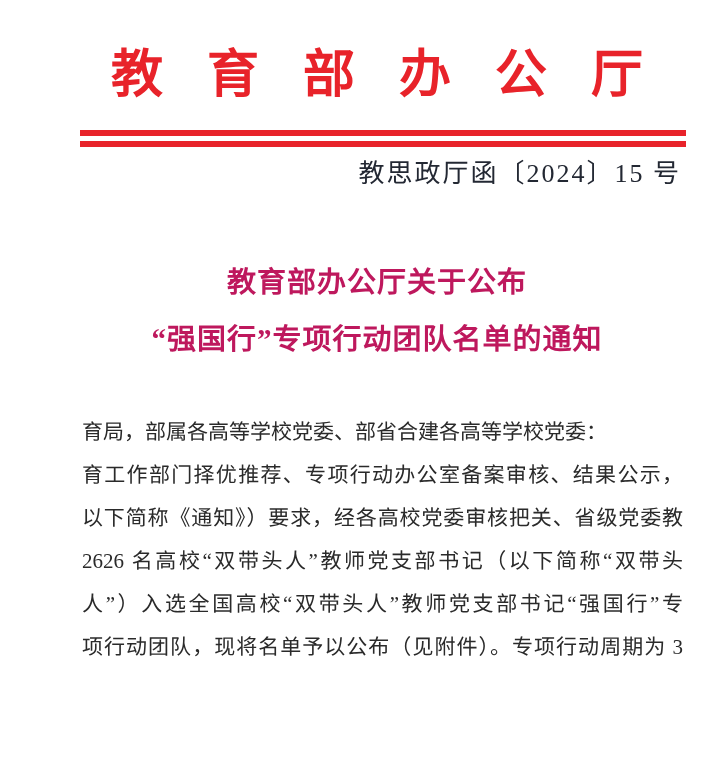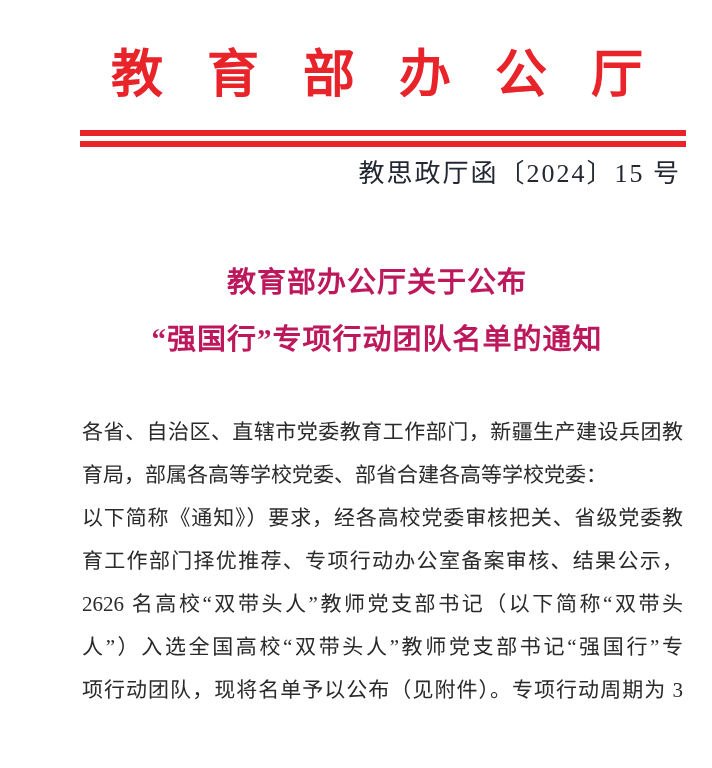--- a/index.html
+++ b/index.html
@@ -102,22 +102,21 @@
   </div>
 
   <div class="doc-number">教思政厅函〔2024〕15 号</div>
 
   <div class="doc-title">
     <div>教育部办公厅关于公布</div>
     <div>“强国行”专项行动团队名单的通知</div>
   </div>
 
   <div class="body-text">
-    <div class="line line--fill">各省、自治区、直辖市党委教育工作部门，新疆生产建设兵团教</div>
     <div class="line">育局，部属各高等学校党委、部省合建各高等学校党委：</div>
+    <div class="line line--fill">育工作部门择优推荐、专项行动办公室备案审核、结果公示，</div>
     <div class="line line--fill">以下简称《通知》）要求，经各高校党委审核把关、省级党委教</div>
-    <div class="line line--fill">育工作部门择优推荐、专项行动办公室备案审核、结果公示，</div>
     <div class="line line--fill">2626 名高校“双带头人”教师党支部书记（以下简称“双带头</div>
     <div class="line line--fill">人”）入选全国高校“双带头人”教师党支部书记“强国行”专</div>
     <div class="line line--fill">项行动团队，现将名单予以公布（见附件）。专项行动周期为 3</div>
   </div>
 
 </div>
 
 </body></html>

